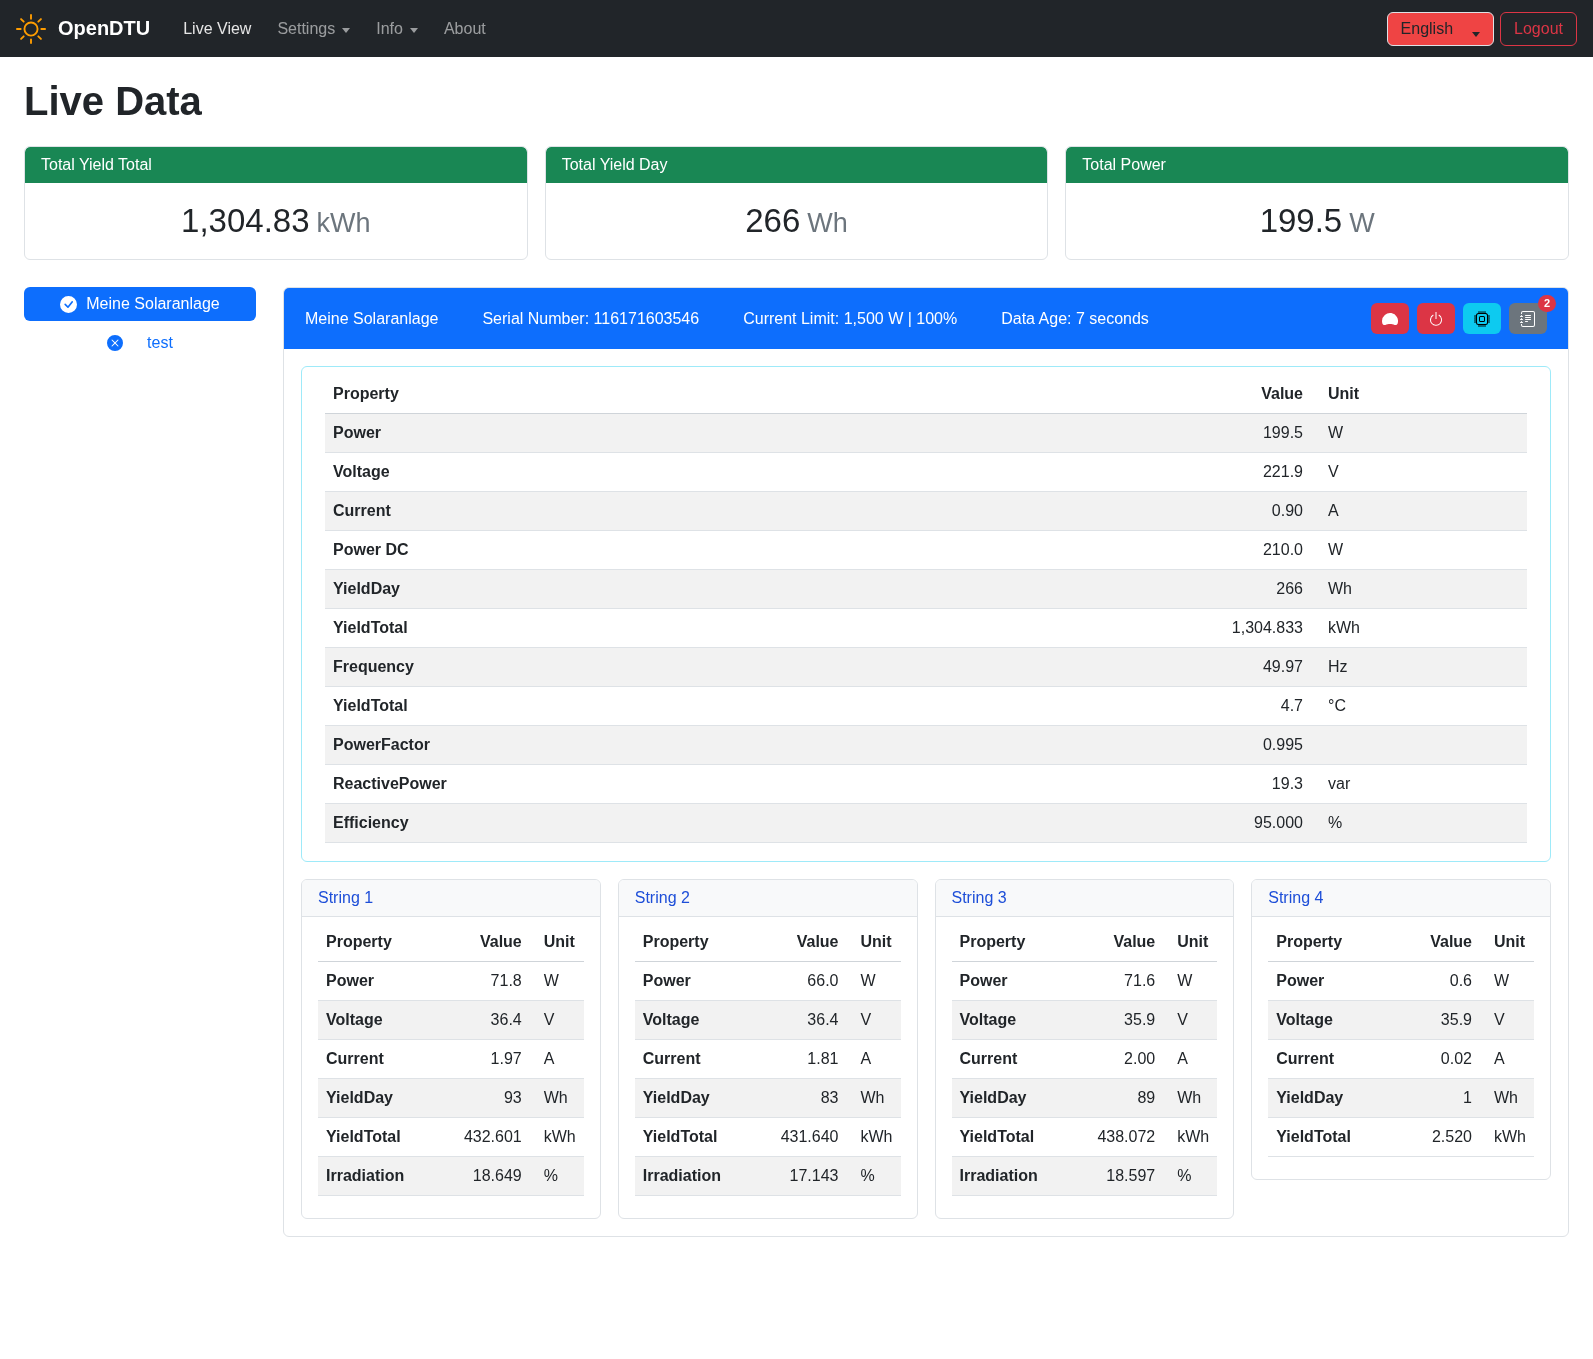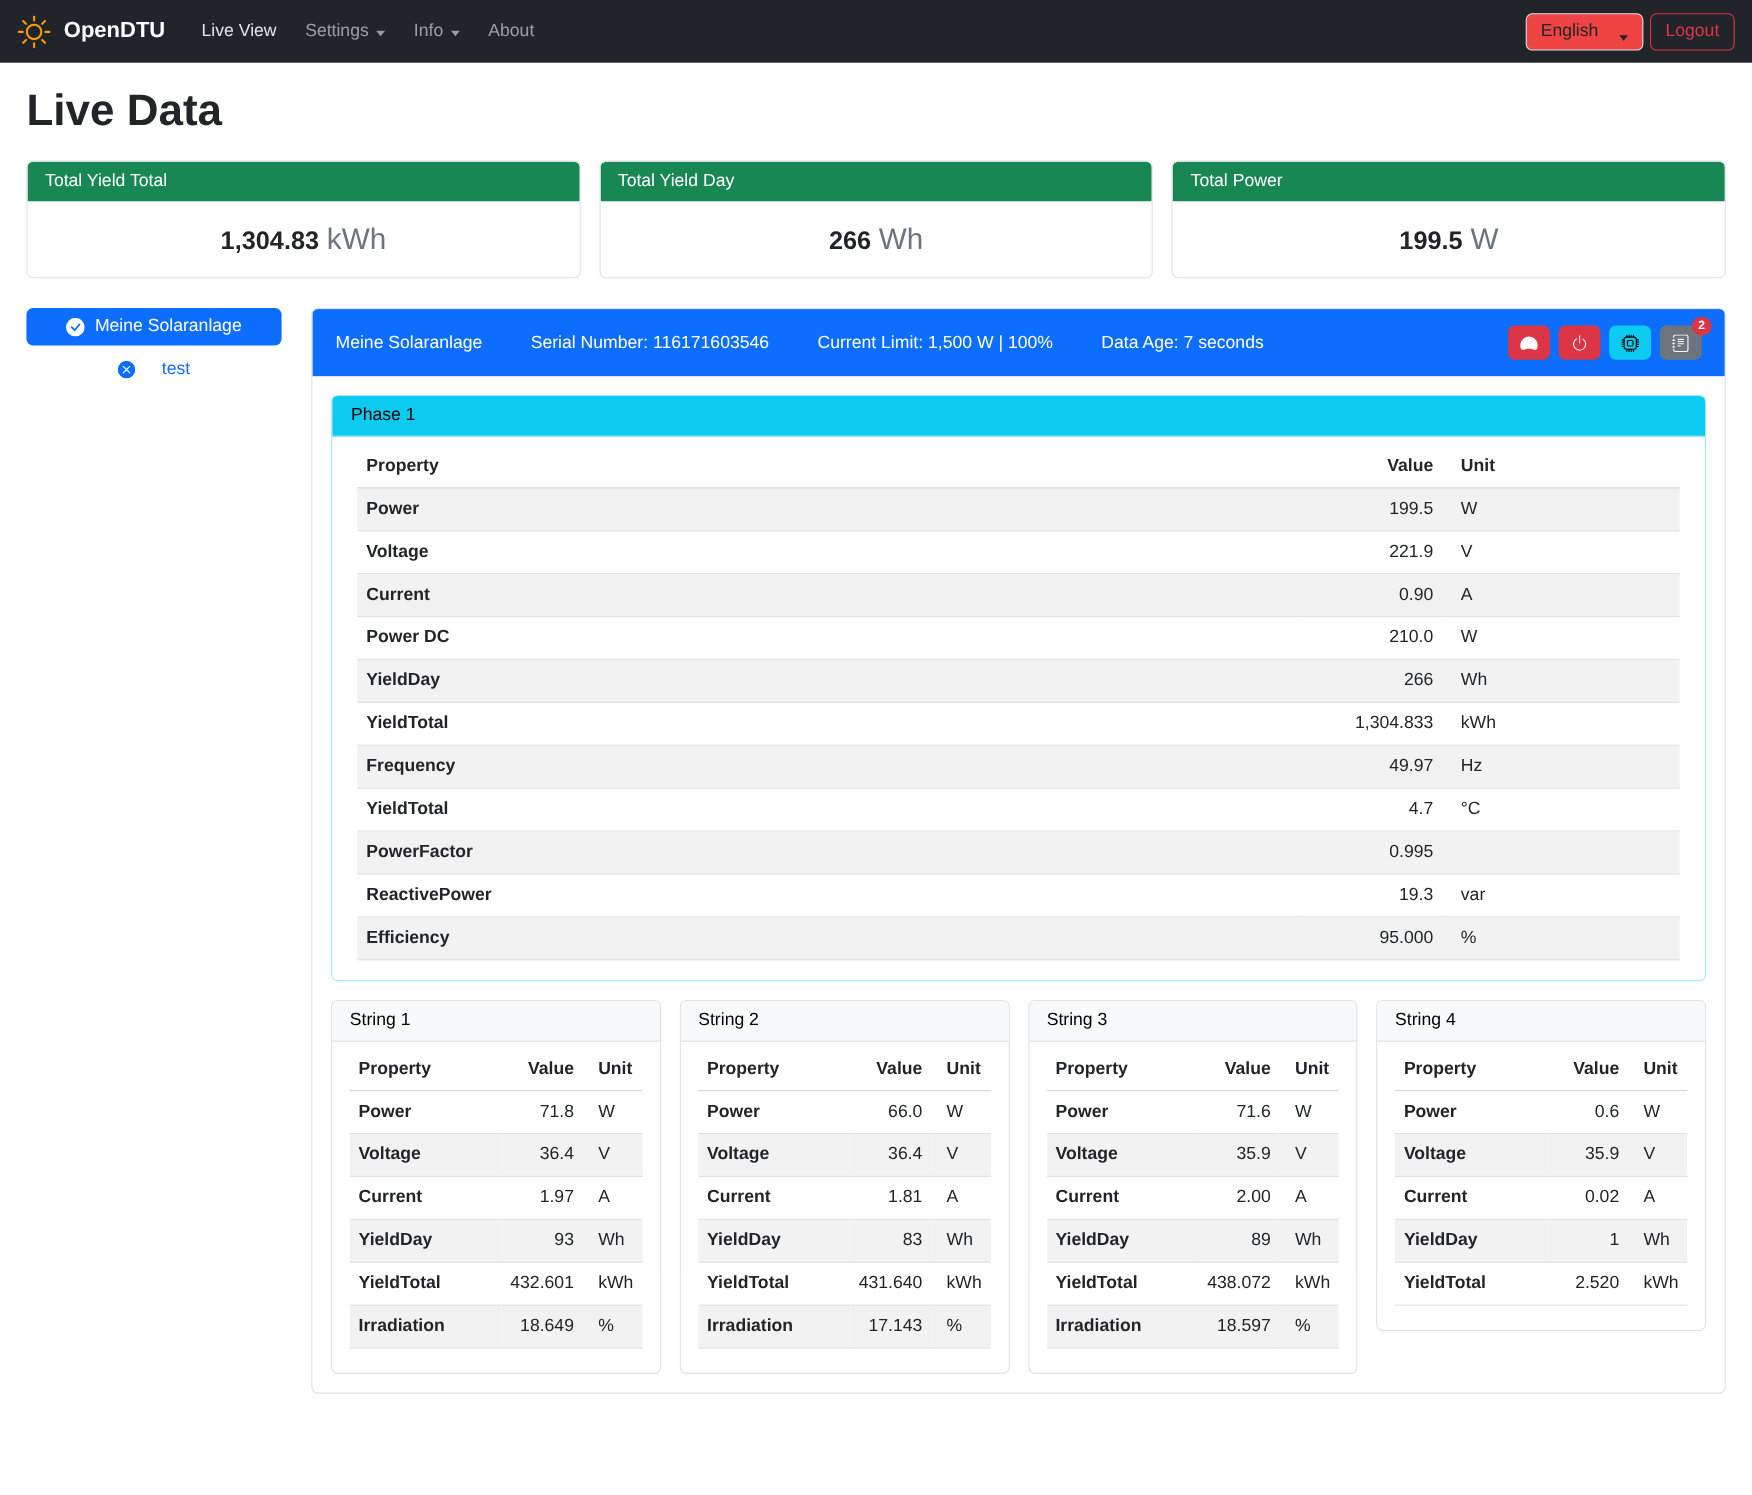--- a/index.html
+++ b/index.html
@@ -64,21 +64,21 @@
   .card { background:#fff; border:1px solid #dee2e6; border-radius:6px; }
 
   
   .summary-row { display: flex; gap: 17px; }
   .summary-card { flex: 1; overflow: hidden; }
   .summary-card .card-header {
     background: #198754; color: #fff;
     padding: 9px 16px; border-radius: 5px 5px 0 0;
   }
   .summary-card .card-body { padding: 19px 16px; text-align: center; }
-  .summary-value { font-size: 23px; font-weight: 700; color:#212529; }
+  .summary-value { font-size: 33px; font-weight: 400; color:#212529; }
   .summary-unit  { font-size: 27px; font-weight: 500; color:#6c757d; margin-left: 7px; }
 
   
   .main-row { display: flex; gap: 27px; margin-top: 27px; align-items: flex-start; }
   .sidebar { width: 232px; flex-shrink: 0; }
   .inverter-select-btn {
     width: 100%;
     background: #0d6efd; color: #fff;
     border: none; border-radius: 6px;
     padding: 8px 12px; font-size: 16px; font-family: inherit;
@@ -141,21 +141,21 @@
   .phase-table th.unit, .phase-table td.unit { width: 216px; padding-left: 17px; }
   .phase-table tbody tr:nth-child(odd) { background: #f2f2f2; }
 
   
   .strings-row {
     display: grid; grid-template-columns: repeat(4, 1fr);
     gap: 17px; margin-top: 17px; align-items: start;
   }
   .string-card { overflow: hidden; }
   .string-card .card-header {
-    background: #f8f9fa; color: #000000;
+    background: #f8f9fa; color: #1d4ed8;
     padding: 9px 16px; border-bottom: 1px solid #dee2e6;
   }
   .string-body { padding: 6px 16px 22px 16px; }
   .string-table th.val,  .string-table td.val  { width: 72px; }
   .string-table th.unit, .string-table td.unit { width: 54px; padding-left: 14px; }
   .string-table tbody tr:nth-child(even) { background: #f2f2f2; }
 </style>
 </head>
 <body>
 
@@ -270,21 +270,20 @@
                 </svg>
             </span>
             <span class="btn-badge">2</span>
           </button>
         </div>
       </div>
 
       <div class="inverter-body">
 
         <div class="phase-card">
-          <div class="phase-header">Phase 1</div>
           <div class="phase-body">
             <table class="data-table phase-table">
               <thead>
                 <tr>
                   <th>Property</th>
                   <th class="val">Value</th>
                   <th class="unit">Unit</th>
                 </tr>
               </thead>
               <tbody id="phase-tbody">

